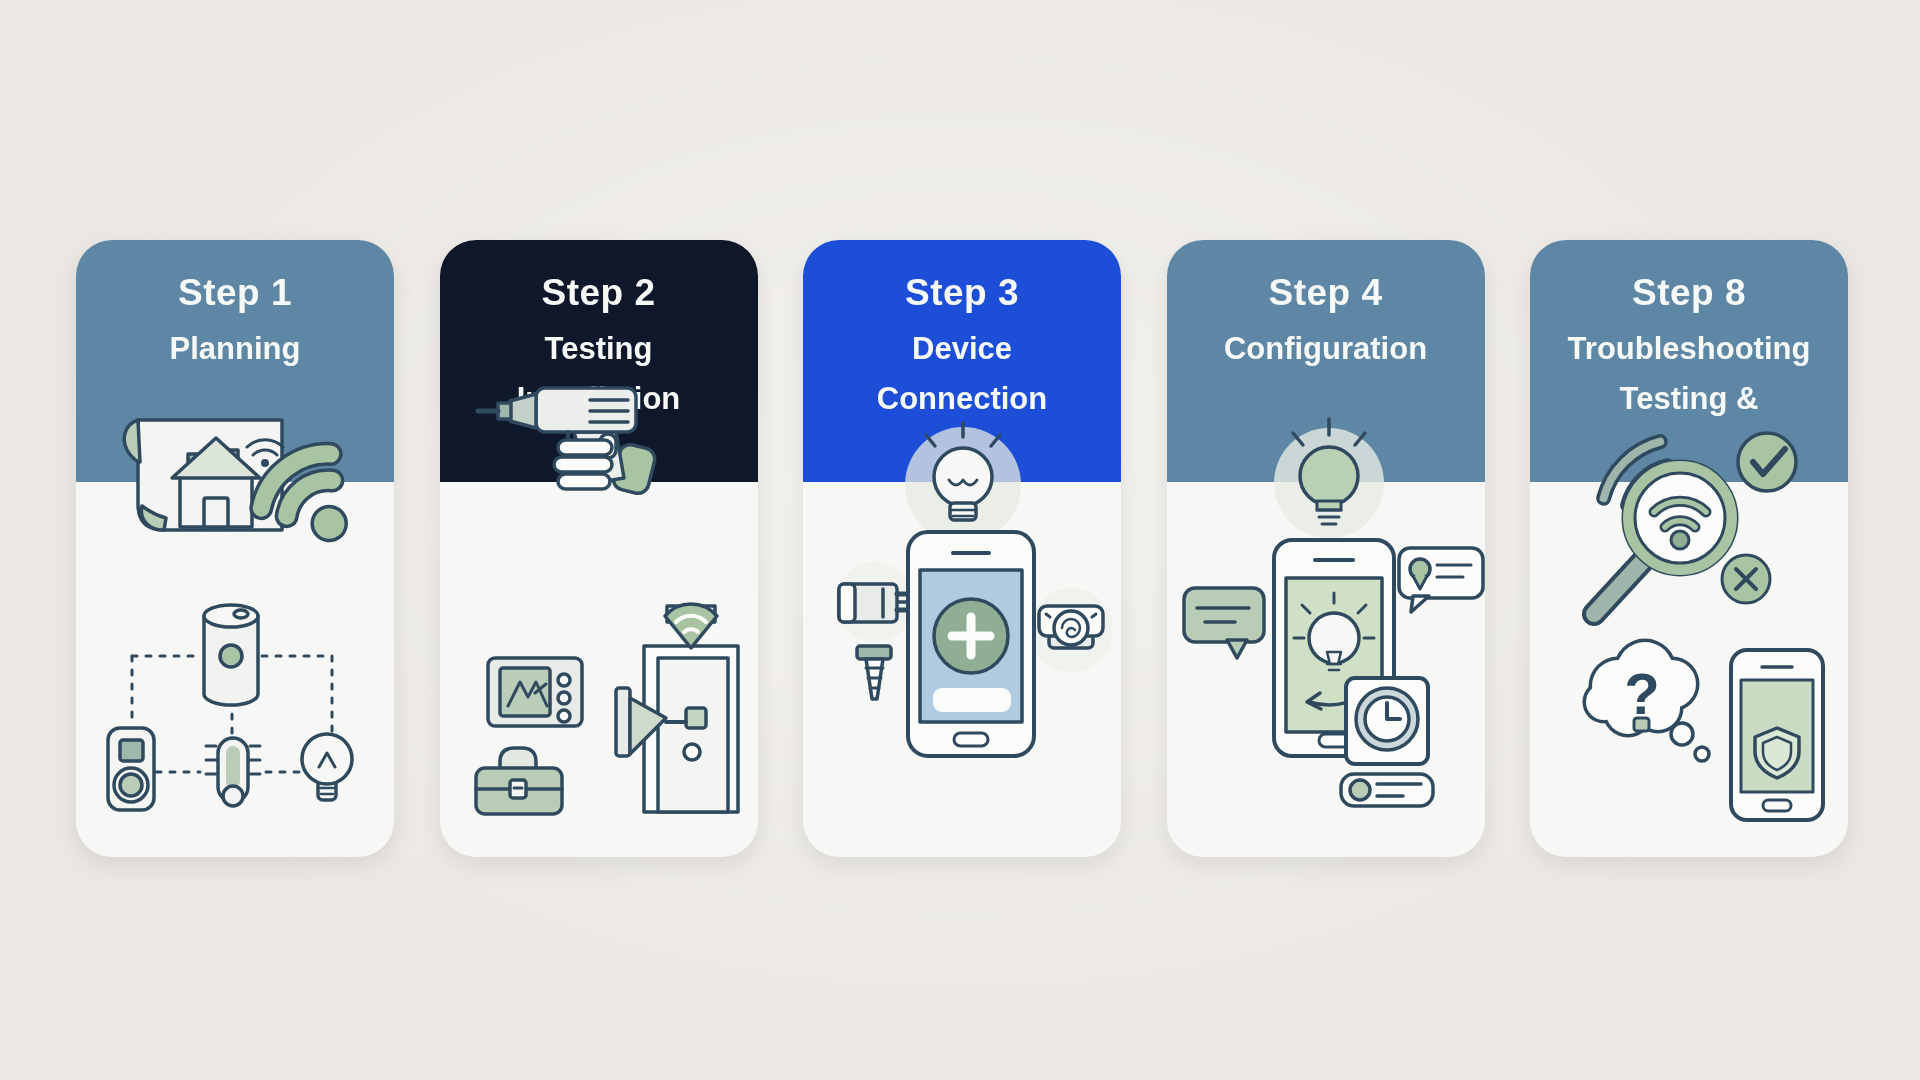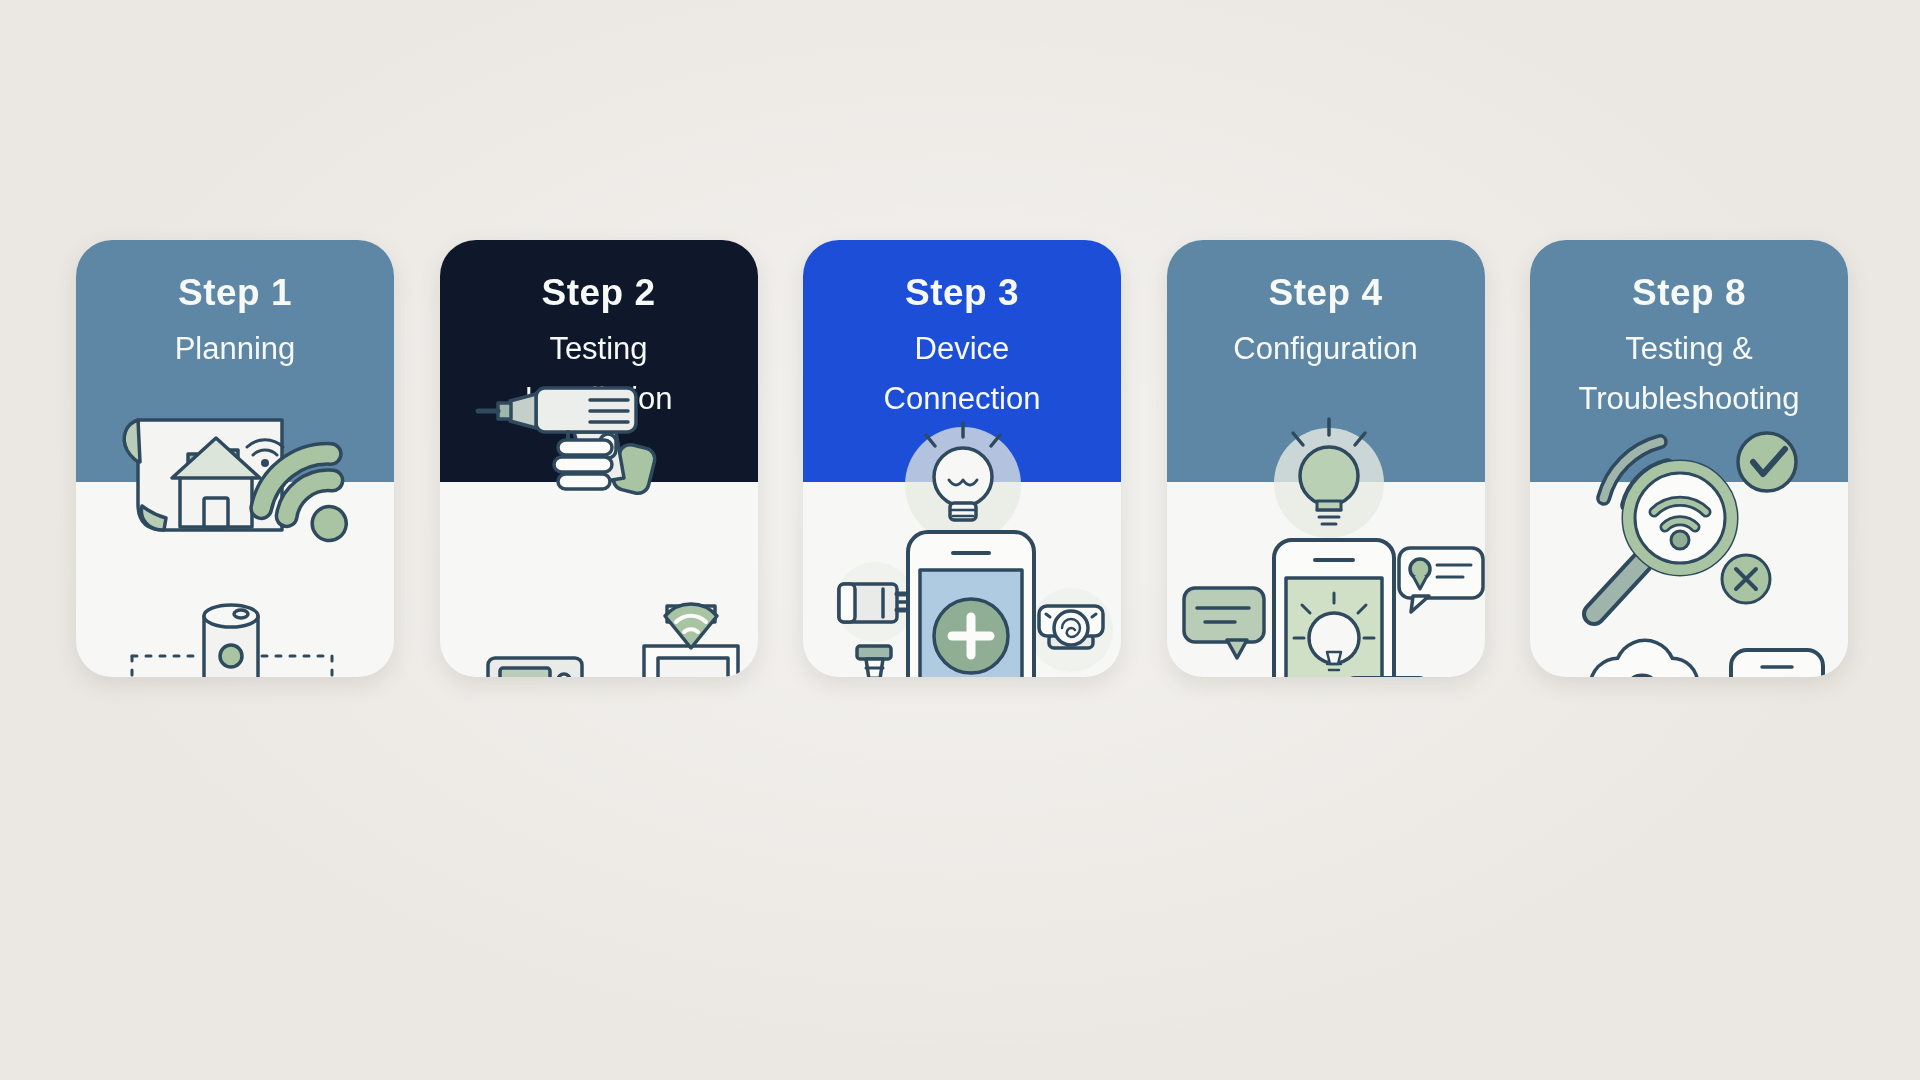--- a/index.html
+++ b/index.html
@@ -11,36 +11,36 @@
   .canvas-vignette{
     position:absolute;inset:0;
     background:radial-gradient(ellipse at 50% 45%, rgba(255,255,255,.45), rgba(0,0,0,0) 70%);
     pointer-events:none;
   }
   .cards{
     position:absolute;left:76px;top:240px;width:1772px;height:617px;
     display:flex;justify-content:space-between;
   }
   .card{
-    position:relative;width:318px;height:437px;border-radius:36px;
+    position:relative;width:318px;height:617px;border-radius:36px;
     background:#f7f8f5;overflow:hidden;
     box-shadow:0 8px 22px rgba(70,70,60,.12);
   }
   .card-header{
     position:absolute;left:0;top:0;width:100%;height:242px;
     color:#f7f9f7;text-align:center;z-index:1;
   }
   .hdr-blue{background:#5e87a6;}
   .hdr-sage{background:#0f172a;}
   .hdr-olive{background:#1d4ed8;}
   .step-label{
     margin-top:32px;font-size:37px;font-weight:800;letter-spacing:.5px;
   }
   .step-title{
-    margin-top:10px;font-size:31px;font-weight:400;line-height:50px;
+    margin-top:10px;font-size:31px;font-weight:700;line-height:50px;
   }
   .step-title span{display:block;}
   .illustration{
     position:absolute;left:0;top:0;width:318px;height:617px;z-index:2;
     pointer-events:none;
   }
 </style>
 </head>
 <body>
 
@@ -297,22 +297,22 @@
           <path d="M210 544 h44 M210 556 h26" stroke-width="3.5"></path>
         </g>
       </g>
     </svg>
   </section>
 
   <section class="card">
     <header class="card-header hdr-blue">
       <div class="step-label">Step 8</div>
       <div class="step-title">
+        <span>Troubleshooting</span>
         <span>Testing &amp;</span>
-        <span>Troubleshooting</span>
       </div>
     </header>
     <svg class="illustration" viewBox="0 0 318 617">
       <g stroke="#2f4a5e" stroke-width="3.5" fill="none" stroke-linecap="round" stroke-linejoin="round">
 
         <g>
           <circle cx="237" cy="222" r="29" fill="#a9c4a3"></circle>
           <path d="M223 222 l10 12 l22 -25" stroke-width="6"></path>
         </g>
 

